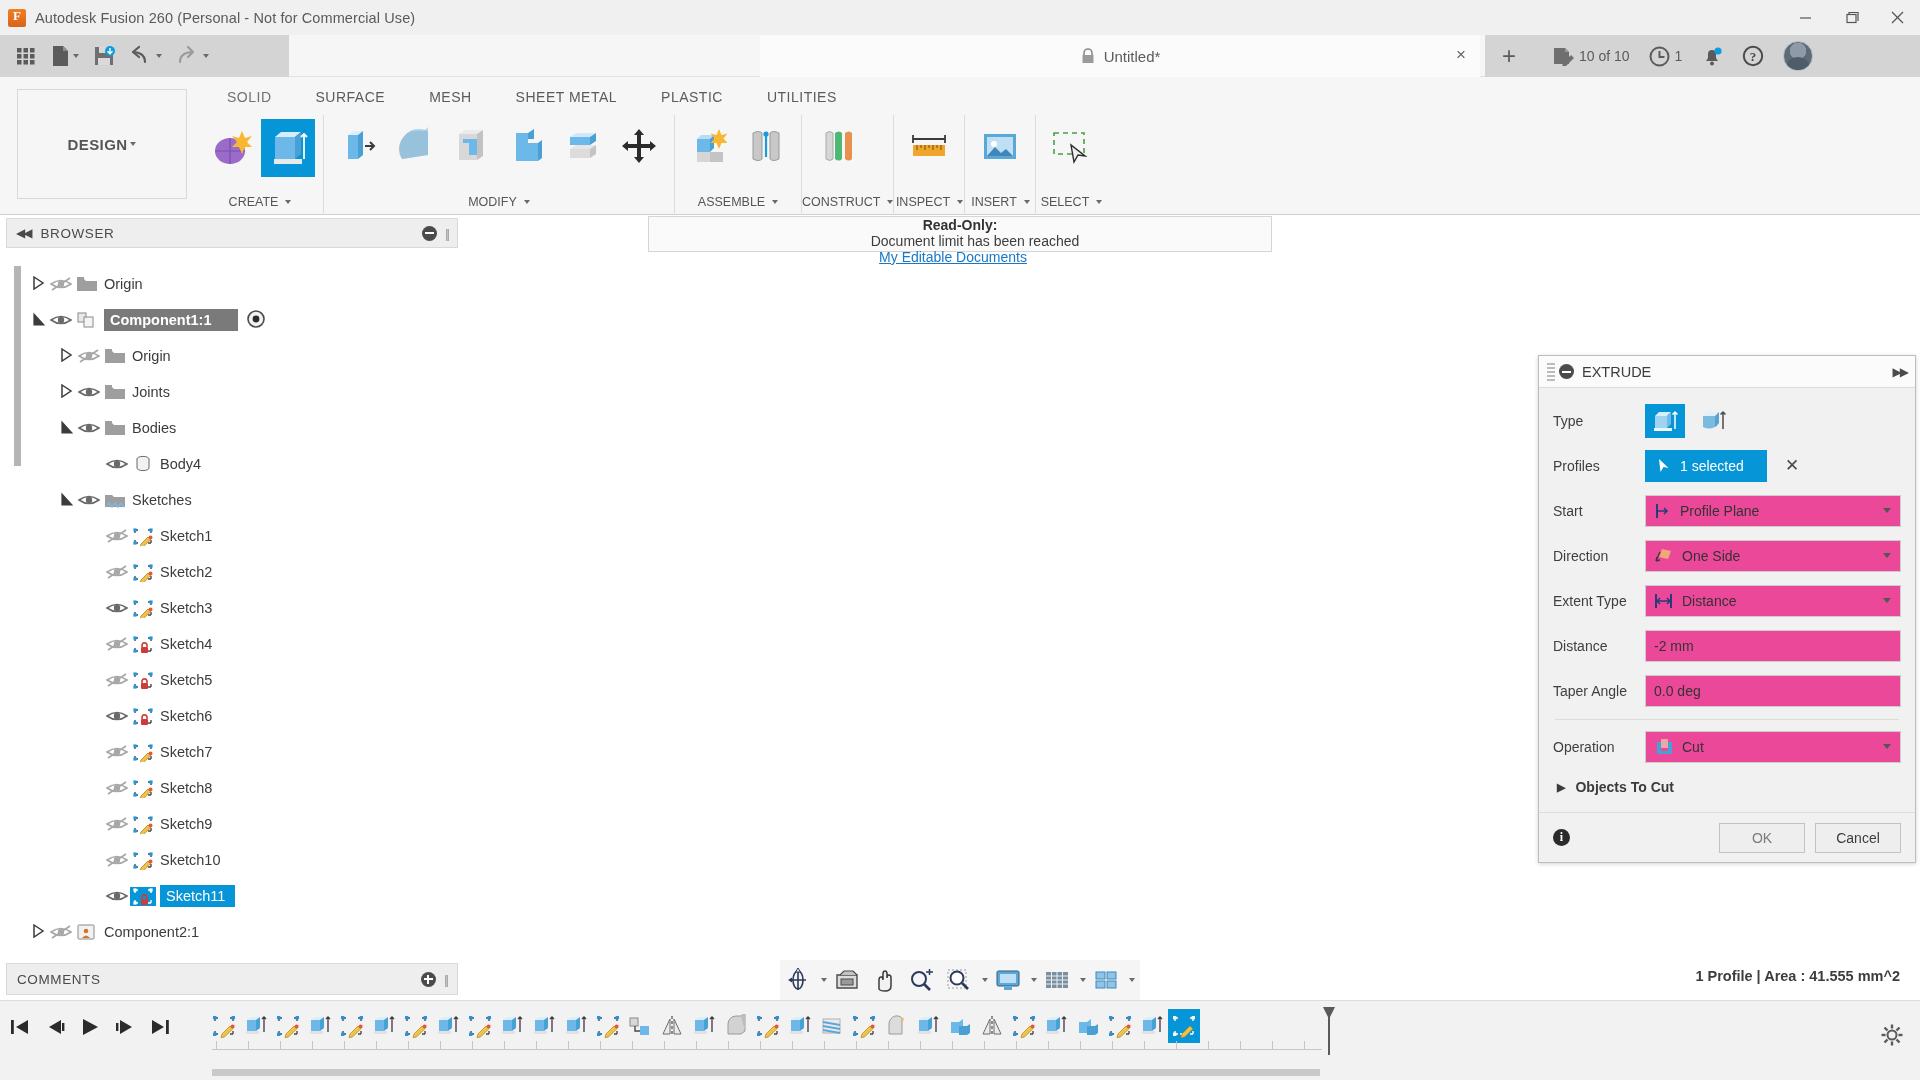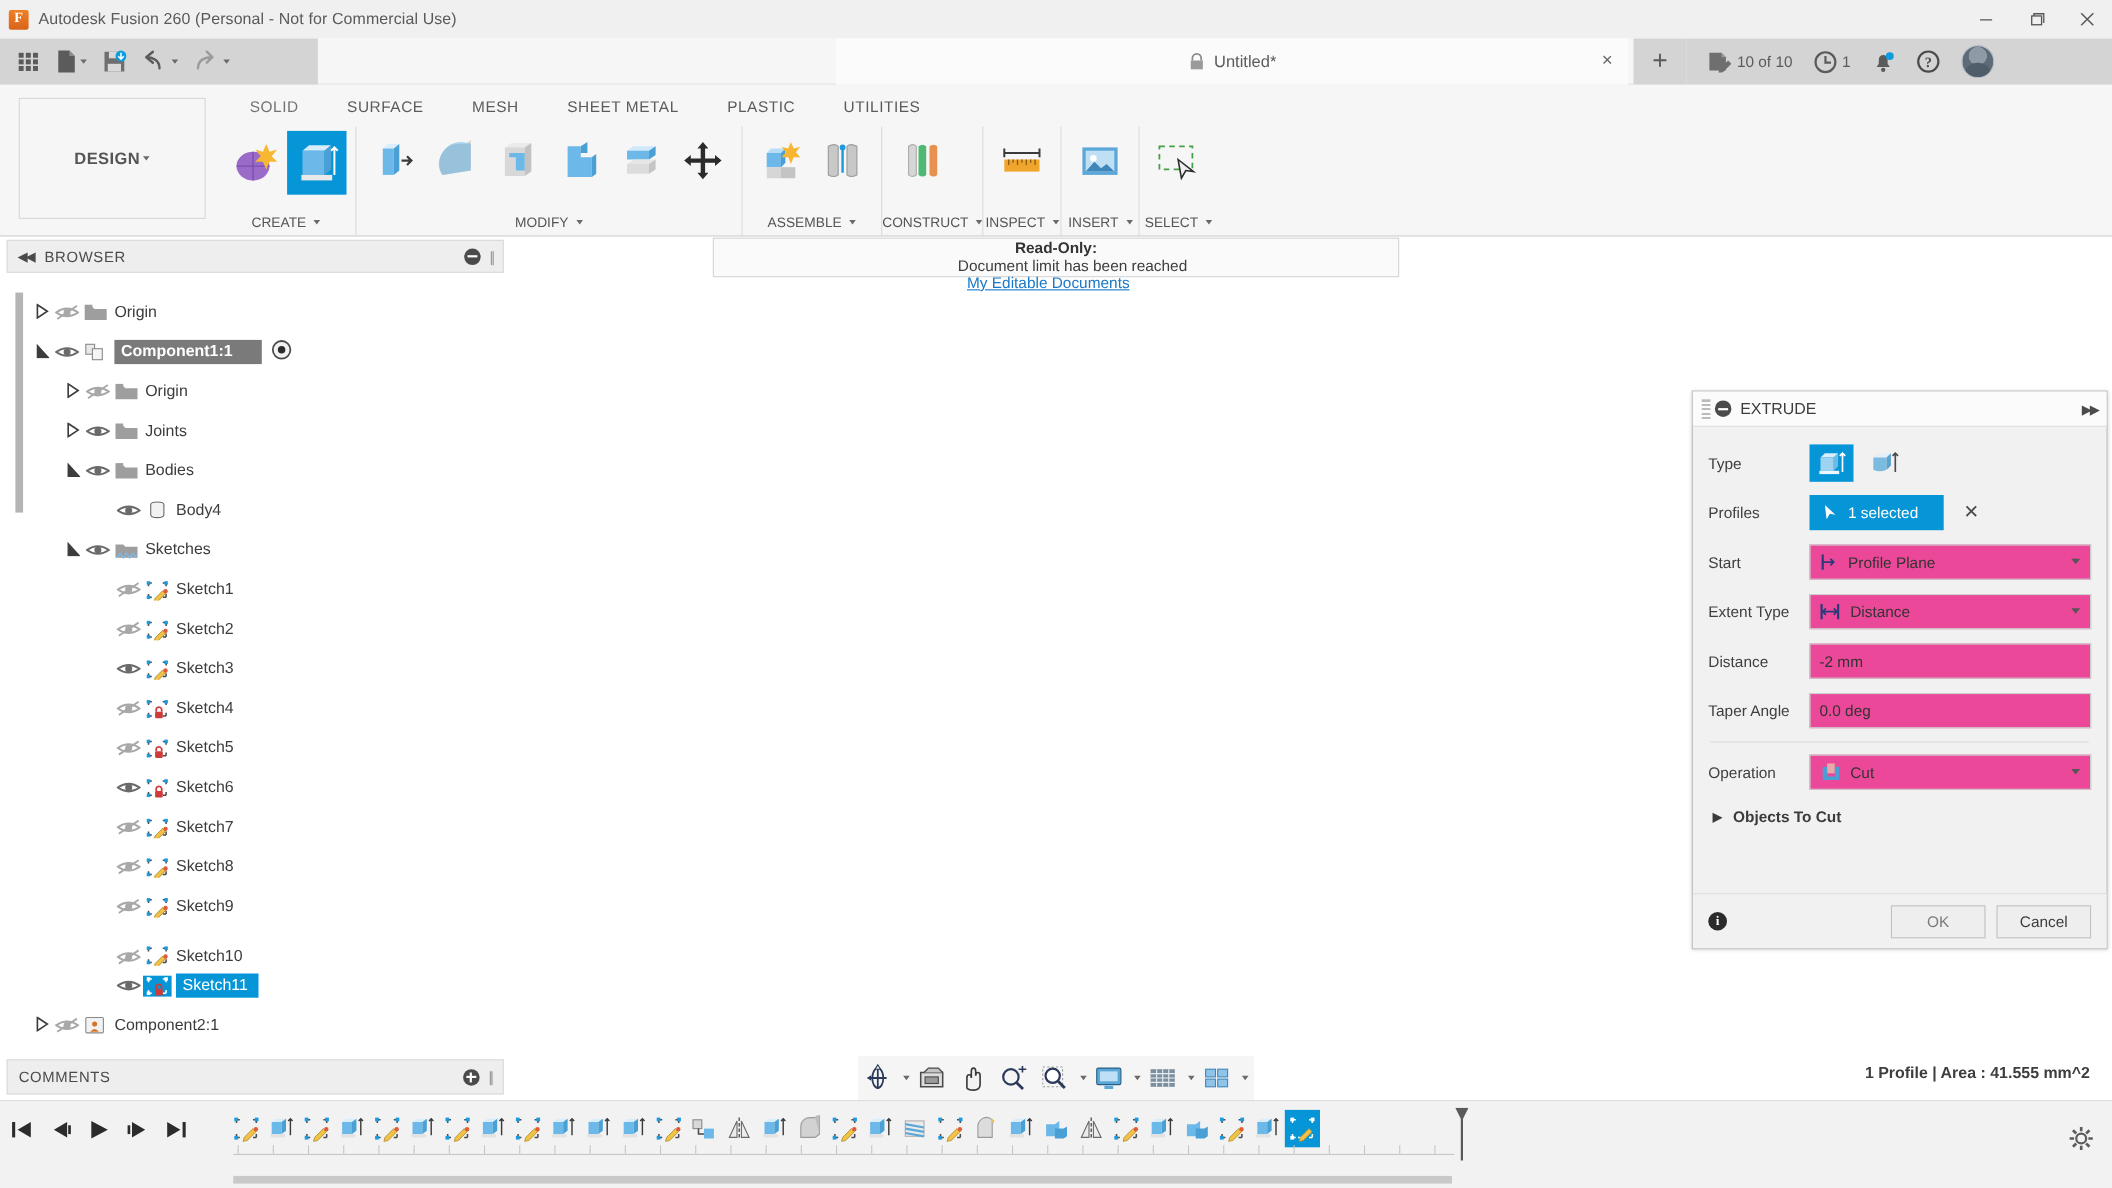--- a/index.html
+++ b/index.html
@@ -1015,21 +1015,21 @@
               <path d="M3 3 h4 M3 3 v4 M3 16 v-4 M3 16 h4 M19 3 h-4 M19 3 v4 M19 16 v-4 M19 16 h-4" stroke="#4a4a4a" stroke-width="1.4" fill="none" stroke-dasharray="3 2"></path>
               <rect x="1.4" y="1.4" width="3.2" height="3.2" fill="#1b9ae0"></rect>
               <rect x="17.4" y="1.4" width="3.2" height="3.2" fill="#1b9ae0"></rect>
               <rect x="1.4" y="14.4" width="3.2" height="3.2" fill="#1b9ae0"></rect>
               <path d="M9 17 l7 -7 l2.6 2.6 l-7 7 l-3.4 .9 z" fill="#f2c14a" stroke="#b2902b" stroke-width="0.9"></path>
               <circle cx="18.5" cy="10.5" r="2" fill="#e05b3a"></circle>
             </svg>
           </span>
           <span class="label">Sketch9</span>
         </div>
-        <div class="node" style="padding-left: 78px; align-items: flex-end;">
+        <div class="node" style="padding-left: 78px;">
           <div class="hl" style="left: 74px; width: 172px;"></div>
           <span class="arrow"></span>
           <span class="eye">
             <svg width="22" height="16">
               <path d="M1 8 q10 -7 20 0 q-10 7 -20 0z" fill="none" stroke="#a8a8a8" stroke-width="1.7"></path>
               <circle cx="11" cy="8" r="3.2" fill="#a8a8a8"></circle>
               <path d="M2 14 L20 2" stroke="#a8a8a8" stroke-width="1.7"></path>
             </svg>
           </span>
           <span class="nicon">
@@ -1150,20 +1150,33 @@
             <svg width="18" height="16">
                 <path d="M3 1 v14" stroke="#2b3a7a" stroke-width="2"></path>
                 <path d="M3 8 h10 M10 5 l3 3 l-3 3" stroke="#2b3a7a" stroke-width="1.6" fill="none"></path>
               </svg>
           </span>
           <span>Profile Plane</span>
           <span class="dd"></span>
         </div>
       </div>
 
+      <div class="row">
+        <div class="rlabel">Direction</div>
+        <div class="ctrl">
+          <span class="ci">
+            <svg width="20" height="17">
+                <path d="M8 2 l9 2 l-3 8 l-9 -2 z" fill="#f0a87a"></path>
+                <path d="M6 5 L2 14 M2 14 l1 -4 M2 14 l4 -1" stroke="#3b3b3b" stroke-width="1.4" fill="none"></path>
+              </svg>
+          </span>
+          <span>One Side</span>
+          <span class="dd"></span>
+        </div>
+      </div>
 
       <div class="row">
         <div class="rlabel">Extent Type</div>
         <div class="ctrl">
           <span class="ci">
             <svg width="20" height="16">
                 <path d="M2 1 v14 M17 1 v14" stroke="#2b3a7a" stroke-width="2"></path>
               <path d="M3 8 h13 M6 5 l-3 3 l3 3 M13 5 l3 3 l-3 3" stroke="#2b3a7a" stroke-width="1.5" fill="none"></path>
               </svg>
           </span>

